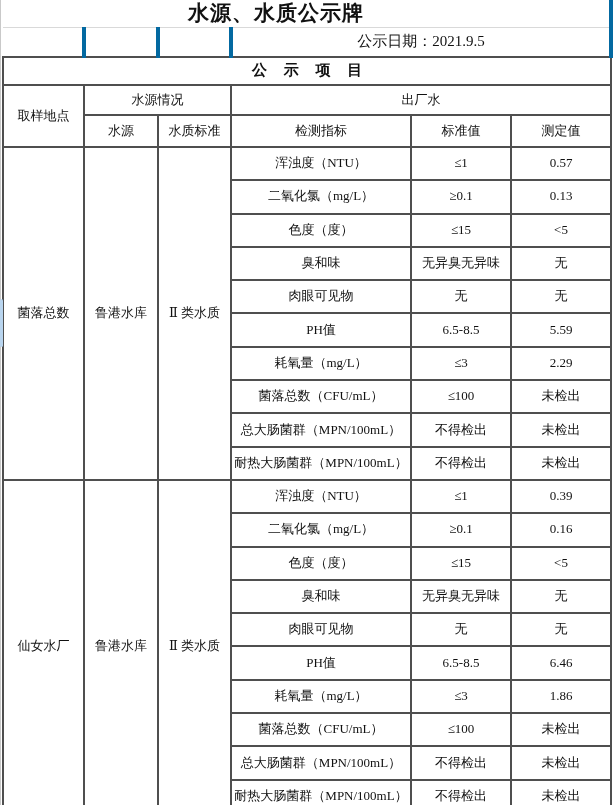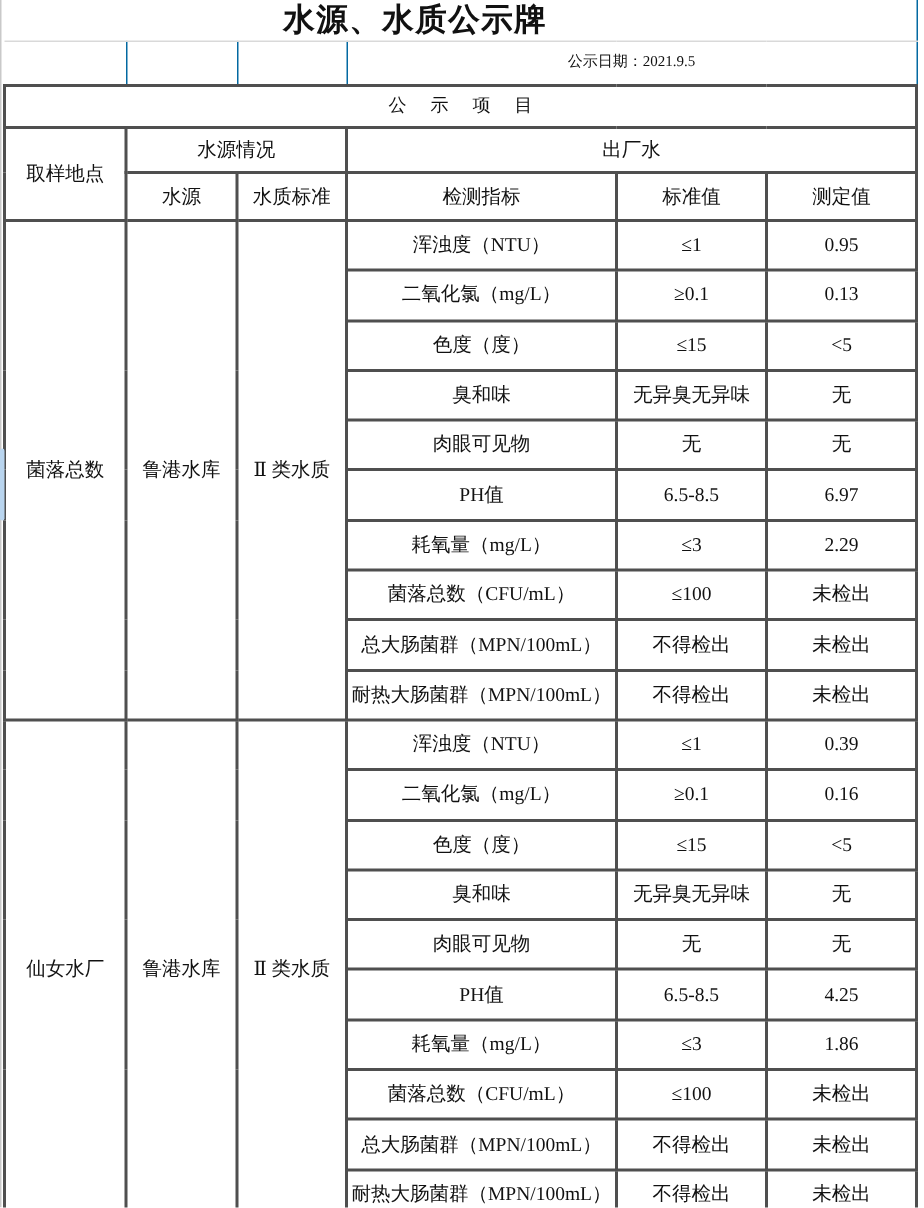--- a/index.html
+++ b/index.html
@@ -11,26 +11,26 @@
   .edge-blue { position:absolute; left:0; top:299px; width:3px; height:48px; background:#b9d5ef; border-radius:2px; z-index:2; }
   .sheet { position:absolute; left:2px; top:0; z-index:1; }
   table { border-collapse:collapse; table-layout:fixed; width:608px; }
   td {
     padding:0; margin:0; text-align:center; vertical-align:middle;
     font-size:13px; line-height:1.15; overflow:hidden; white-space:nowrap;
   }
   
   .hb { border:2px solid #4f4f4f; }
   
-  .fr { border-right:1px solid #0369a1;margin-top:44px; }
+  .fr { border-right:4px solid #0369a1;margin-top:44px; }
   .fb { border-bottom:1px solid #d9d9d9; }
 
   tr.r-title td { height:27px; font-size:21px; font-weight:bold; letter-spacing:1px; padding-right:60px; }
-  tr.r-date  td { height:28px; font-size:10px; }
-  tr.r-section td { height:26px; font-size:12px; word-spacing:13px; font-weight:normal; }
+  tr.r-date  td { height:28px; font-size:15px; }
+  tr.r-section td { height:26px; font-size:15px; word-spacing:13px; font-weight:bold; }
   tr.r-h1 td { height:28px; }
   tr.r-h2 td { height:30px; }
   tr.r-data td { height:31.3px; }
 </style>
 </head>
 <body>
 
 <div class="edge-line"></div>
 <div class="edge-blue"></div>
 
@@ -73,21 +73,21 @@
     <td class="hb">标准值</td>
     <td class="hb">测定值</td>
   </tr>
 
   <tr class="r-data">
     <td rowspan="10" class="hb">菌落总数</td>
     <td rowspan="10" class="hb">鲁港水库</td>
     <td rowspan="10" class="hb">Ⅱ 类水质</td>
     <td class="hb">浑浊度（NTU）</td>
     <td class="hb">≤1</td>
-    <td class="hb">0.95</td>
+    <td class="hb">0.57</td>
   </tr>
   <tr class="r-data">
     <td class="hb">二氧化氯（mg/L）</td>
     <td class="hb">≥0.1</td>
     <td class="hb">0.13</td>
   </tr>
   <tr class="r-data">
     <td class="hb">色度（度）</td>
     <td class="hb">≤15</td>
     <td class="hb">&lt;5</td>
@@ -98,21 +98,21 @@
     <td class="hb">无</td>
   </tr>
   <tr class="r-data">
     <td class="hb">肉眼可见物</td>
     <td class="hb">无</td>
     <td class="hb">无</td>
   </tr>
   <tr class="r-data">
     <td class="hb">PH值</td>
     <td class="hb">6.5-8.5</td>
-    <td class="hb">6.97</td>
+    <td class="hb">5.59</td>
   </tr>
   <tr class="r-data">
     <td class="hb">耗氧量（mg/L）</td>
     <td class="hb">≤3</td>
     <td class="hb">2.29</td>
   </tr>
   <tr class="r-data">
     <td class="hb">菌落总数（CFU/mL）</td>
     <td class="hb">≤100</td>
     <td class="hb">未检出</td>
@@ -152,21 +152,21 @@
     <td class="hb">无</td>
   </tr>
   <tr class="r-data">
     <td class="hb">肉眼可见物</td>
     <td class="hb">无</td>
     <td class="hb">无</td>
   </tr>
   <tr class="r-data">
     <td class="hb">PH值</td>
     <td class="hb">6.5-8.5</td>
-    <td class="hb">4.25</td>
+    <td class="hb">6.46</td>
   </tr>
   <tr class="r-data">
     <td class="hb">耗氧量（mg/L）</td>
     <td class="hb">≤3</td>
     <td class="hb">1.86</td>
   </tr>
   <tr class="r-data">
     <td class="hb">菌落总数（CFU/mL）</td>
     <td class="hb">≤100</td>
     <td class="hb">未检出</td>

